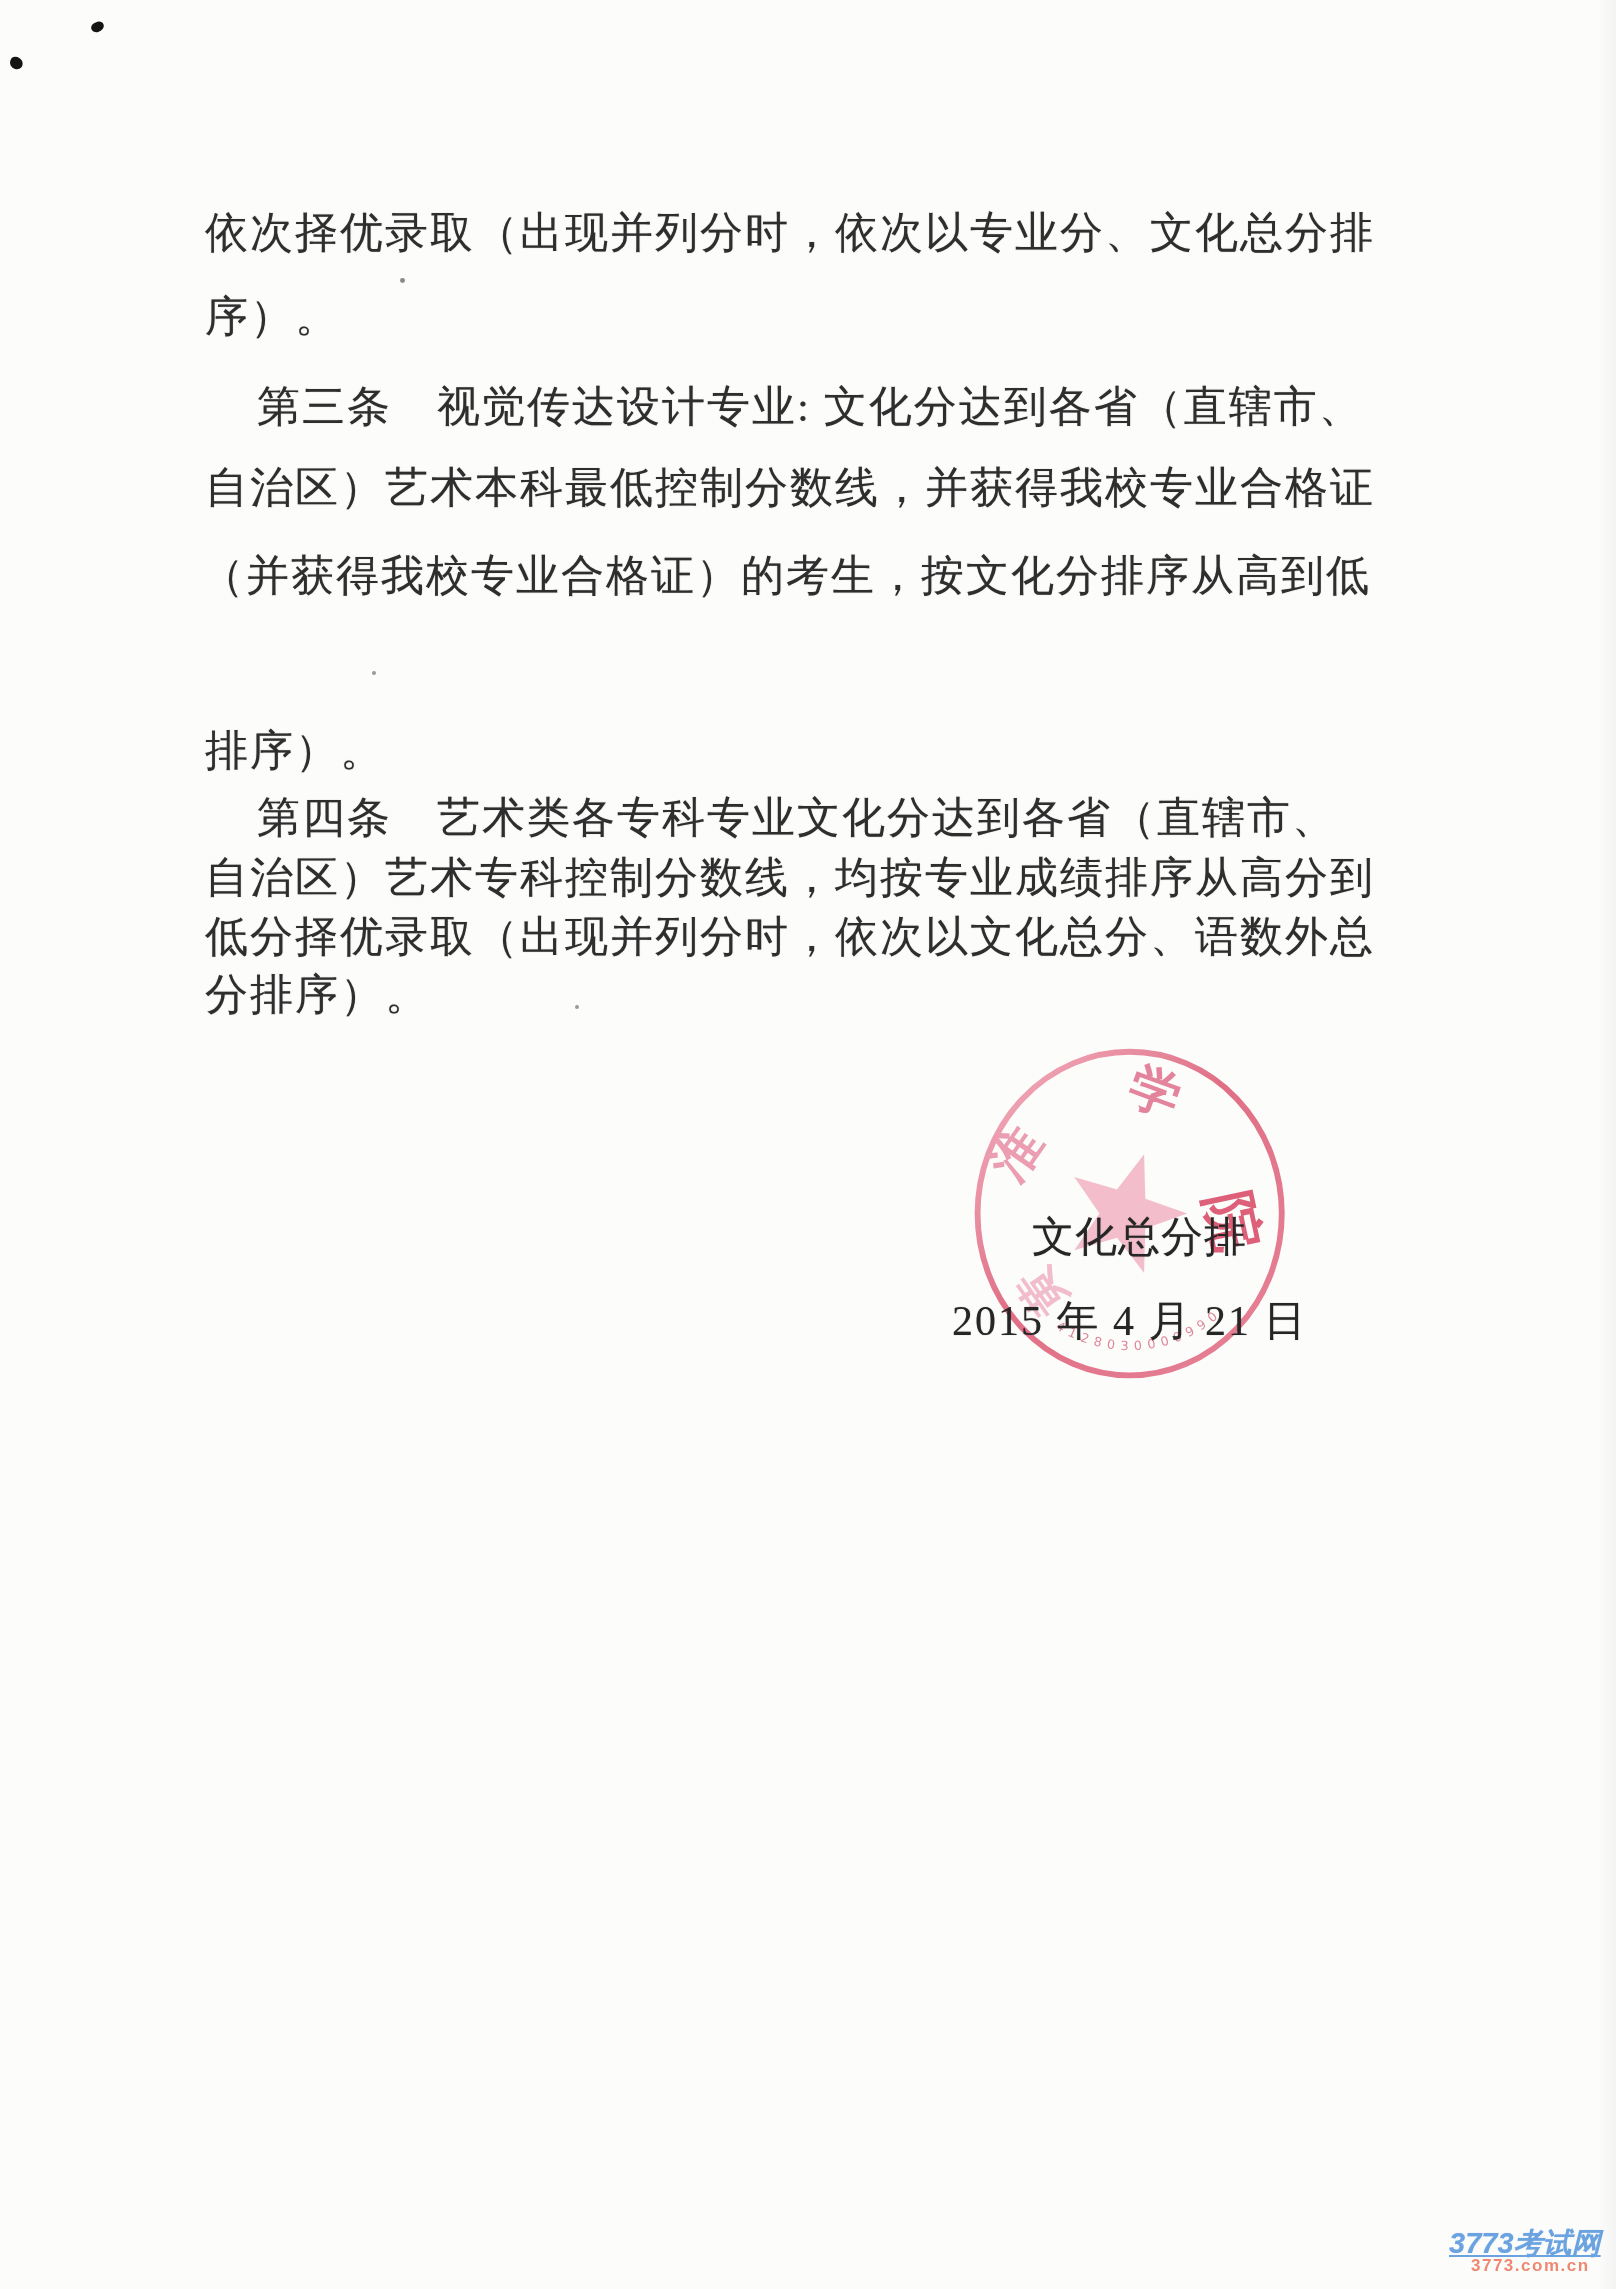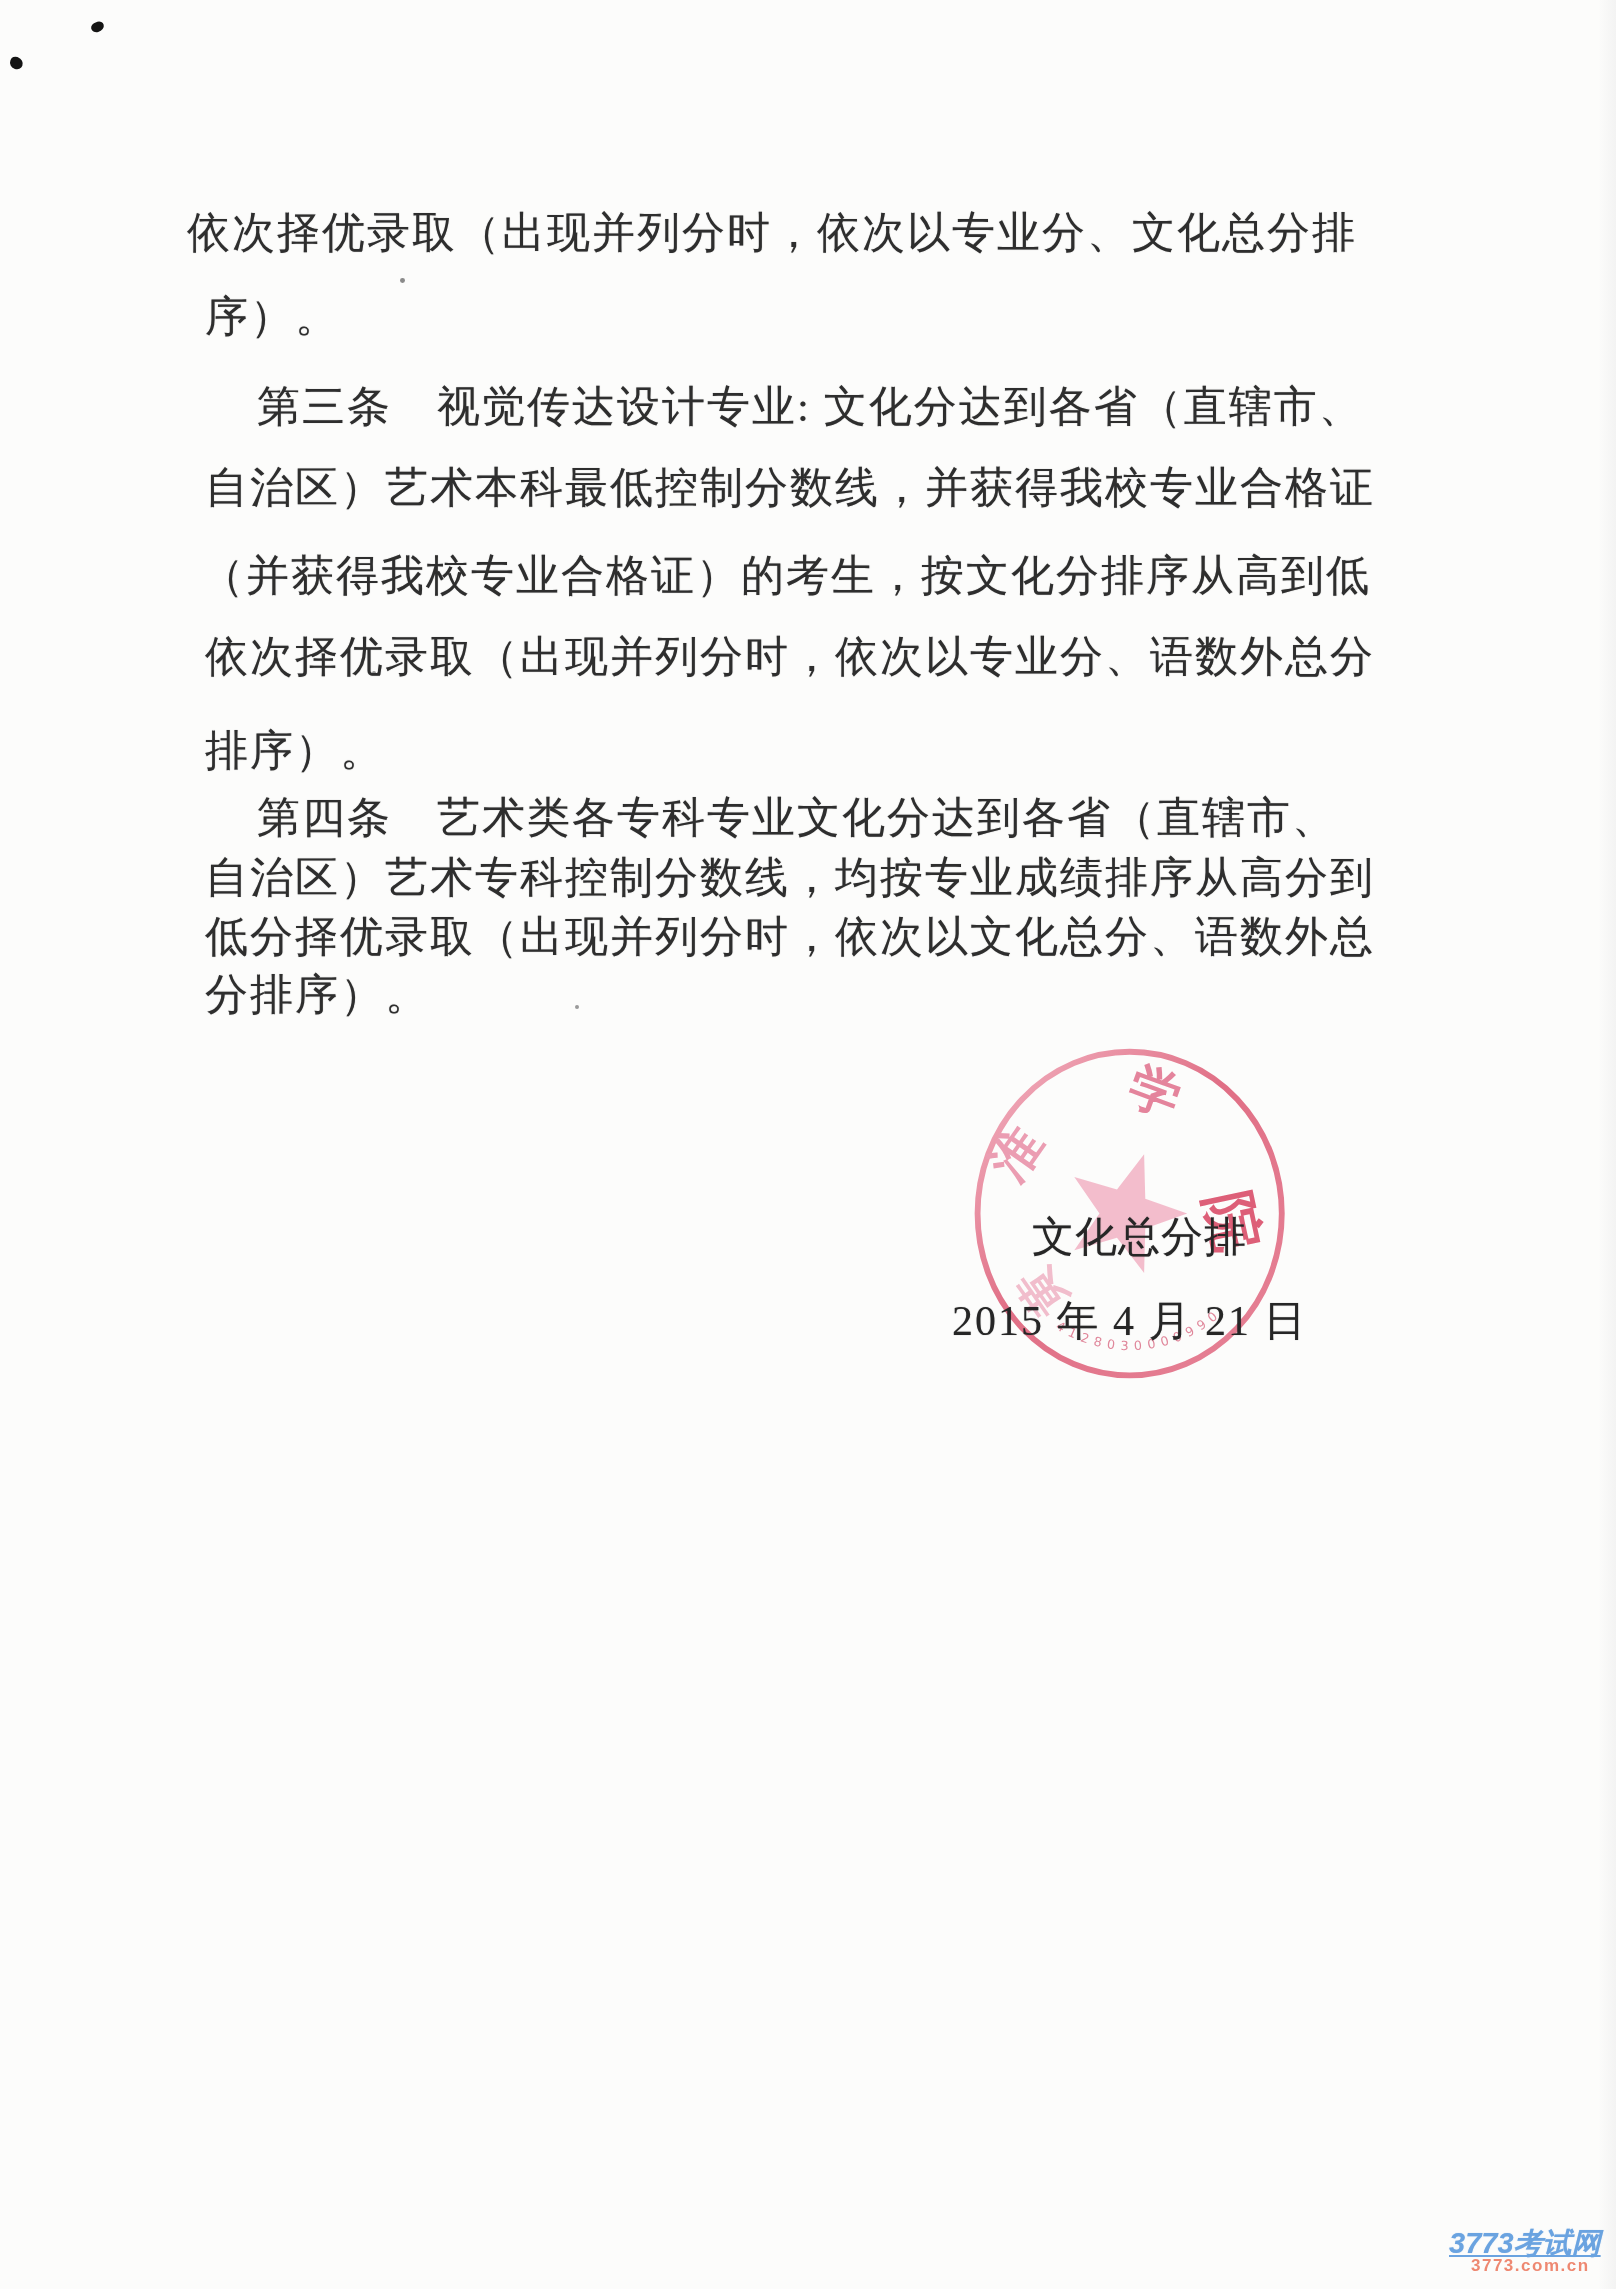--- a/index.html
+++ b/index.html
@@ -77,26 +77,25 @@
 <body>
 
 <div class="page">
 
   <div class="speck speck-1"></div>
   <div class="speck speck-2"></div>
   <div class="speck speck-3"></div>
   <div class="speck speck-4"></div>
   <div class="speck speck-5"></div>
 
-  <div class="doc-line" style="left:187px; top:211px;text-align:right;">依次择优录取（出现并列分时，依次以专业分、文化总分排</div>
+  <div class="doc-line" style="left:205px; top:211px;text-align:right;">依次择优录取（出现并列分时，依次以专业分、文化总分排</div>
   <div class="doc-line" style="left:205px; top:295px;">序）。</div>
   <div class="doc-line" style="left:257px; top:385px;">第三条　视觉传达设计专业: 文化分达到各省（直辖市、</div>
   <div class="doc-line" style="left:205px; top:466px;">自治区）艺术本科最低控制分数线，并获得我校专业合格证</div>
   <div class="doc-line" style="left:201px; top:554px;">（并获得我校专业合格证）的考生，按文化分排序从高到低</div>
-  <div class="doc-line" style="left:205px; top:635px;">依次择优录取（出现并列分时，依次以专业分、语数外总分</div>
   <div class="doc-line" style="left:205px; top:729px;">排序）。</div>
   <div class="doc-line" style="left:257px; top:796px;">第四条　艺术类各专科专业文化分达到各省（直辖市、</div>
   <div class="doc-line" style="left:205px; top:915px;">低分择优录取（出现并列分时，依次以文化总分、语数外总</div>
   <div class="doc-line" style="left:205px; top:856px;">自治区）艺术专科控制分数线，均按专业成绩排序从高分到</div>
   <div class="doc-line" style="left:205px; top:973px;">分排序）。</div>
 
   <svg class="seal-svg" width="351" height="361" viewBox="0 0 360 370">
     <defs>
       <linearGradient id="ringGrad" x1="0" y1="0" x2="1" y2="1">
         <stop offset="0" stop-color="#f2aebe"></stop>

